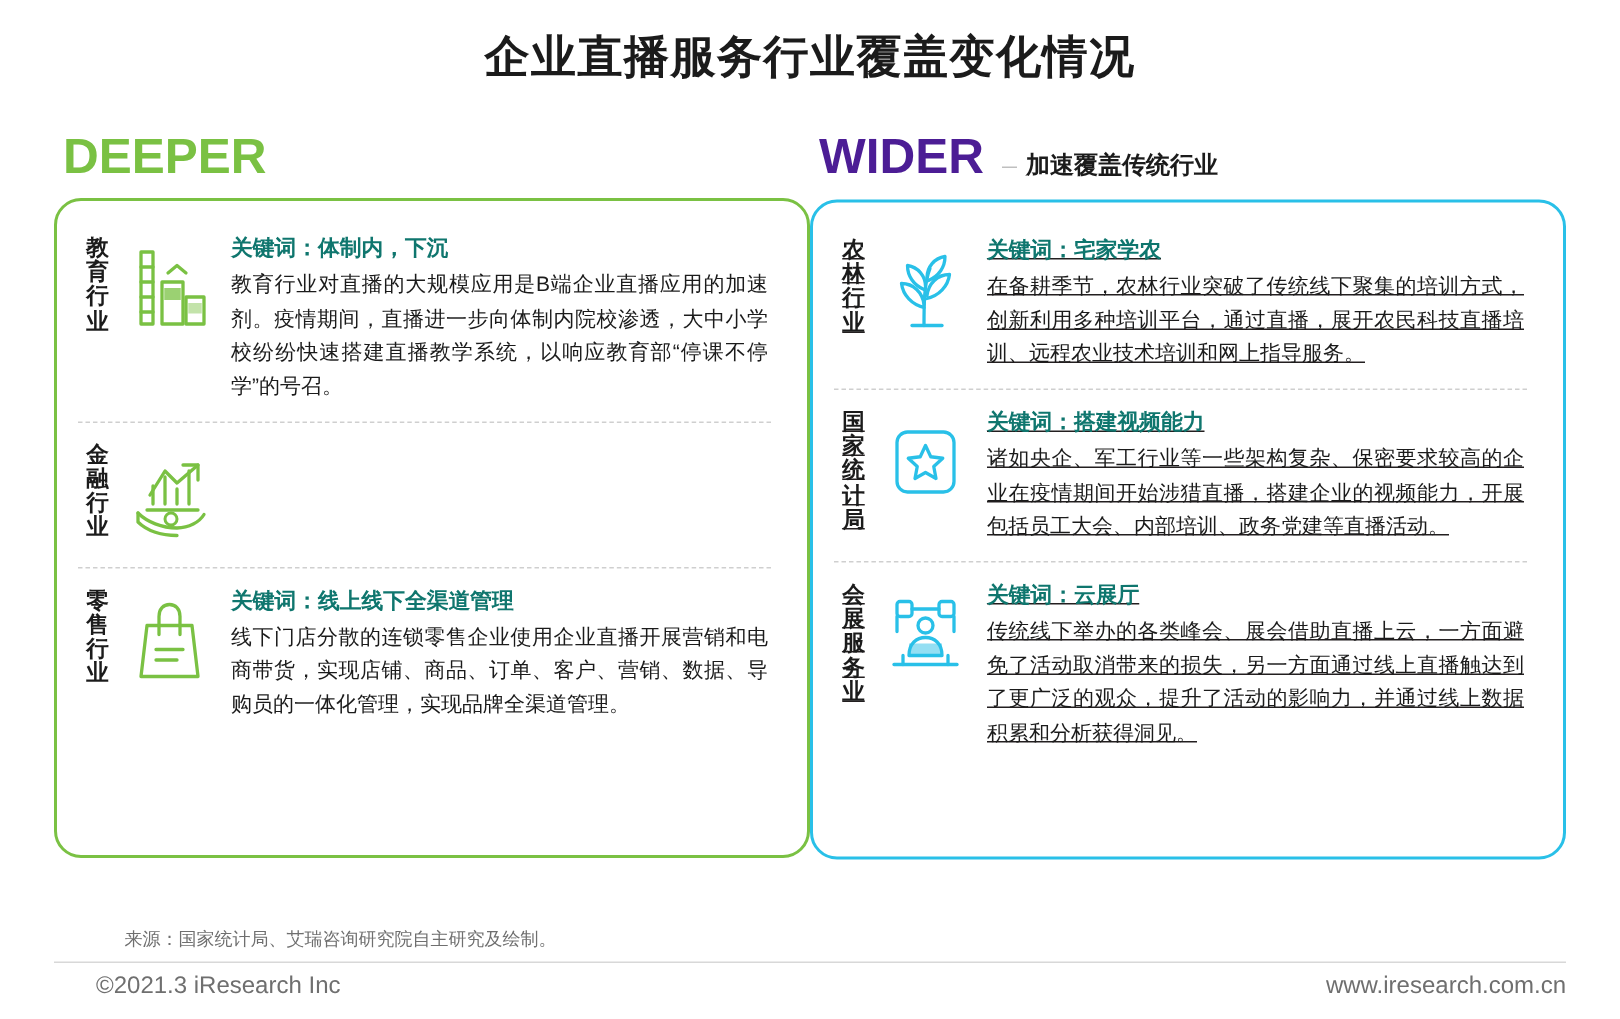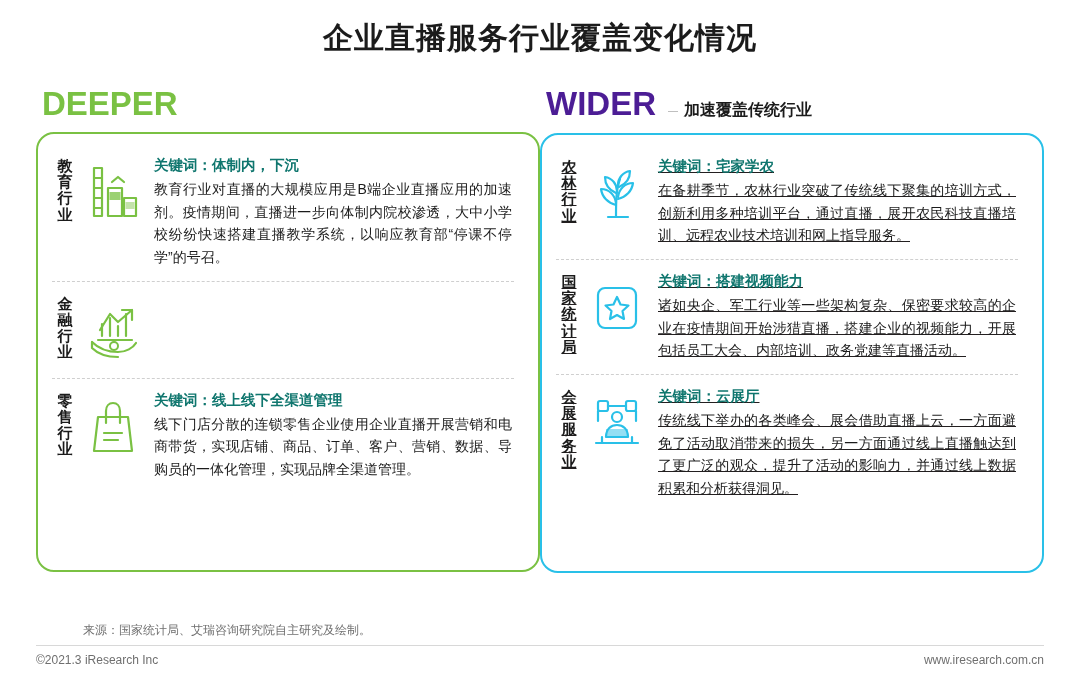--- a/index.html
+++ b/index.html
@@ -142,23 +142,24 @@
   }
   .footer-line {
     height: 1px;
     background: #d8d8d8;
     margin-bottom: 7px;
   }
   .footer-row {
     display: flex;
     justify-content: space-between;
     align-items: center;
-    font-size: 12px;
+    font-size: 16px;
     color: #6f6f6f;
     padding-bottom: 12px;
+    margin-left: 28px;
   }
   svg { display: block; }
 </style>
 </head>
 <body>
 
 <div class="page">
 
   <div class="title">企业直播服务行业覆盖变化情况</div>
 

